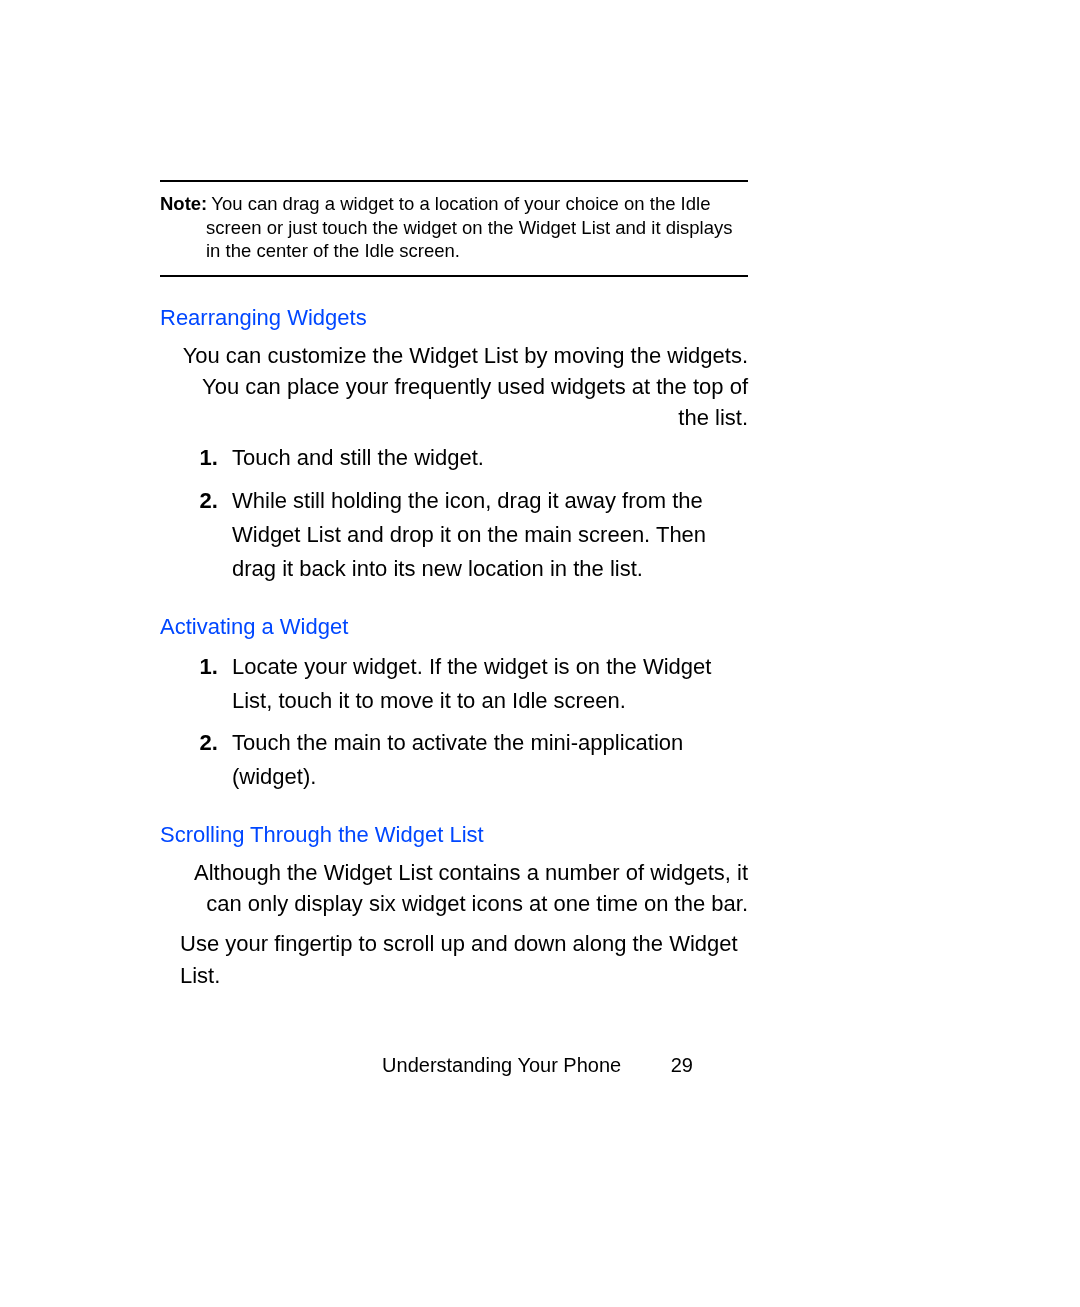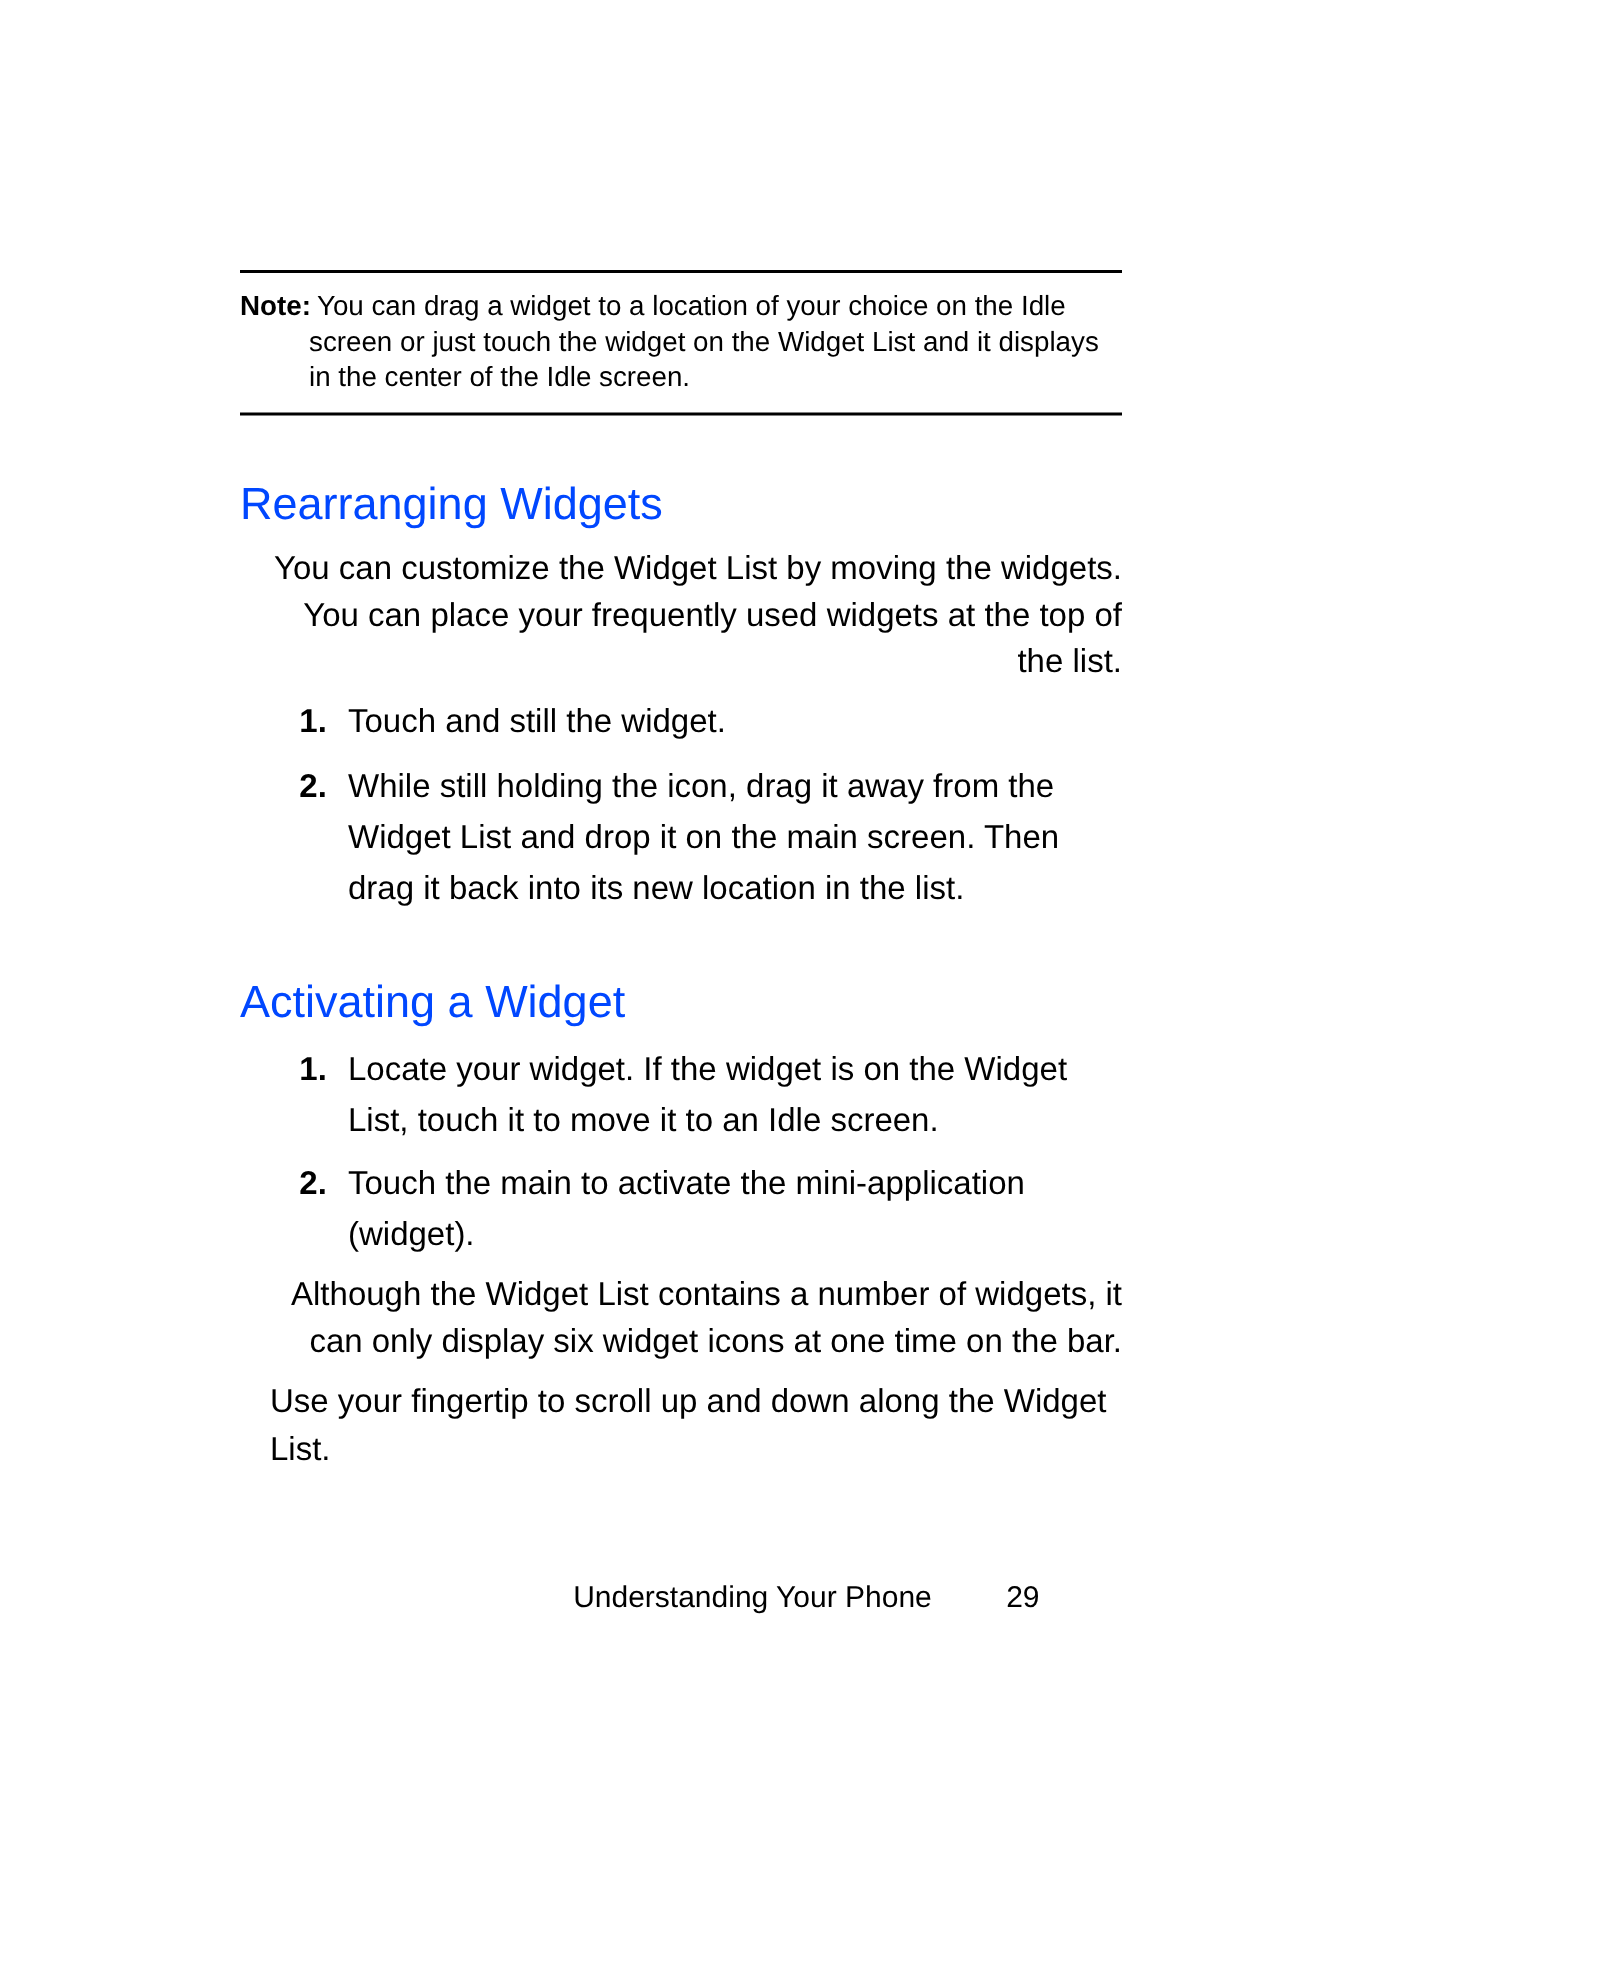--- a/index.html
+++ b/index.html
@@ -32,22 +32,22 @@
   .note-text {
     display: block;
     padding-left: 46px;
     text-indent: -46px;
   }
   .note-text .note-label {
     margin-right: 4px;
   }
   .heading {
     color: #0047ff;
-    font-size: 30px;
-    margin-top: 43px;
+    font-size: 22px;
+    margin-top: 28px;
     margin-bottom: 10px;
     font-weight: 400;
   }
   .body-text {
     font-size: 22px;
     line-height: 1.4;
     margin: 0 0 8px 8px;
     text-align: right;
   }
   ol.steps {
@@ -95,20 +95,21 @@
     <li>Touch and still the widget.</li>
     <li>While still holding the icon, drag it away from the Widget List and drop it on the main screen. Then drag it back into its new location in the list.</li>
   </ol>
 
   <div class="heading">Activating a Widget</div>
   <ol class="steps">
     <li>Locate your widget. If the widget is on the Widget List, touch it to move it to an Idle screen.</li>
     <li>Touch the main to activate the mini-application (widget).</li>
   </ol>
 
+  <div class="heading">Scrolling Through the Widget List</div>
   <p class="body-text">Although the Widget List contains a number of widgets, it can only display six widget icons at one time on the bar.</p>
   <p class="indent-text">Use your fingertip to scroll up and down along the Widget List.</p>
 
   <div class="footer">
     <span>Understanding Your Phone</span>
     <span class="footer-num">29</span>
   </div>
 
 </div>
 

